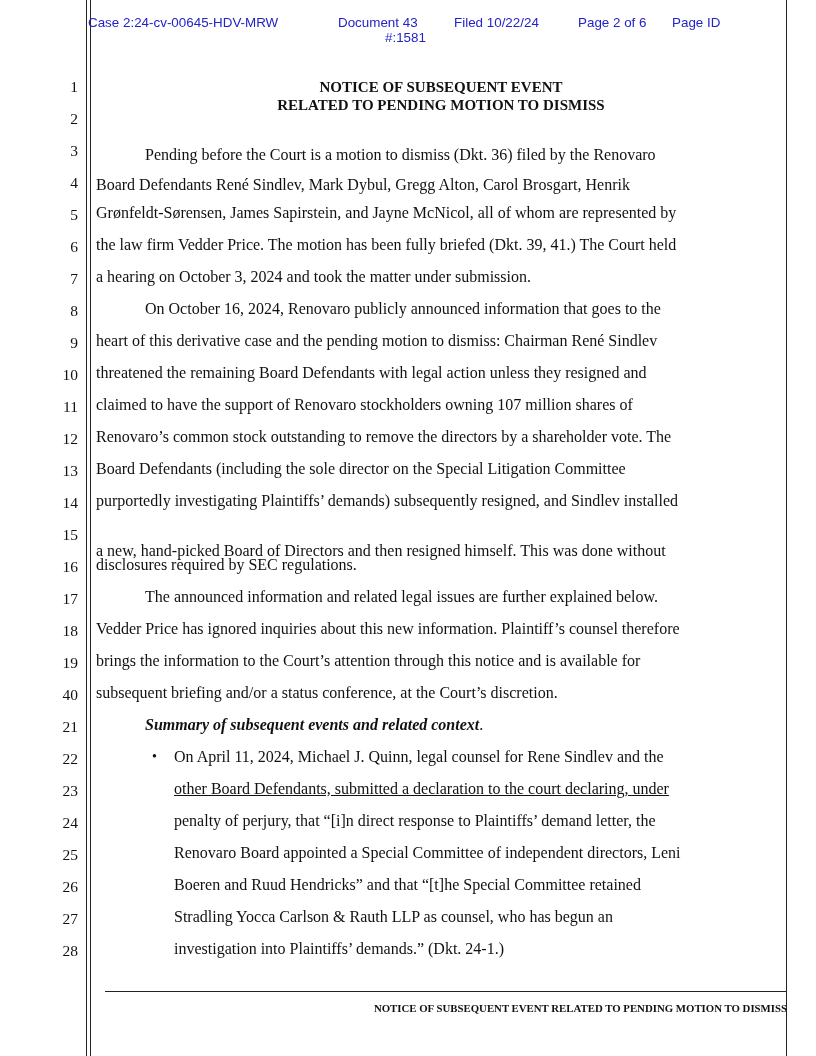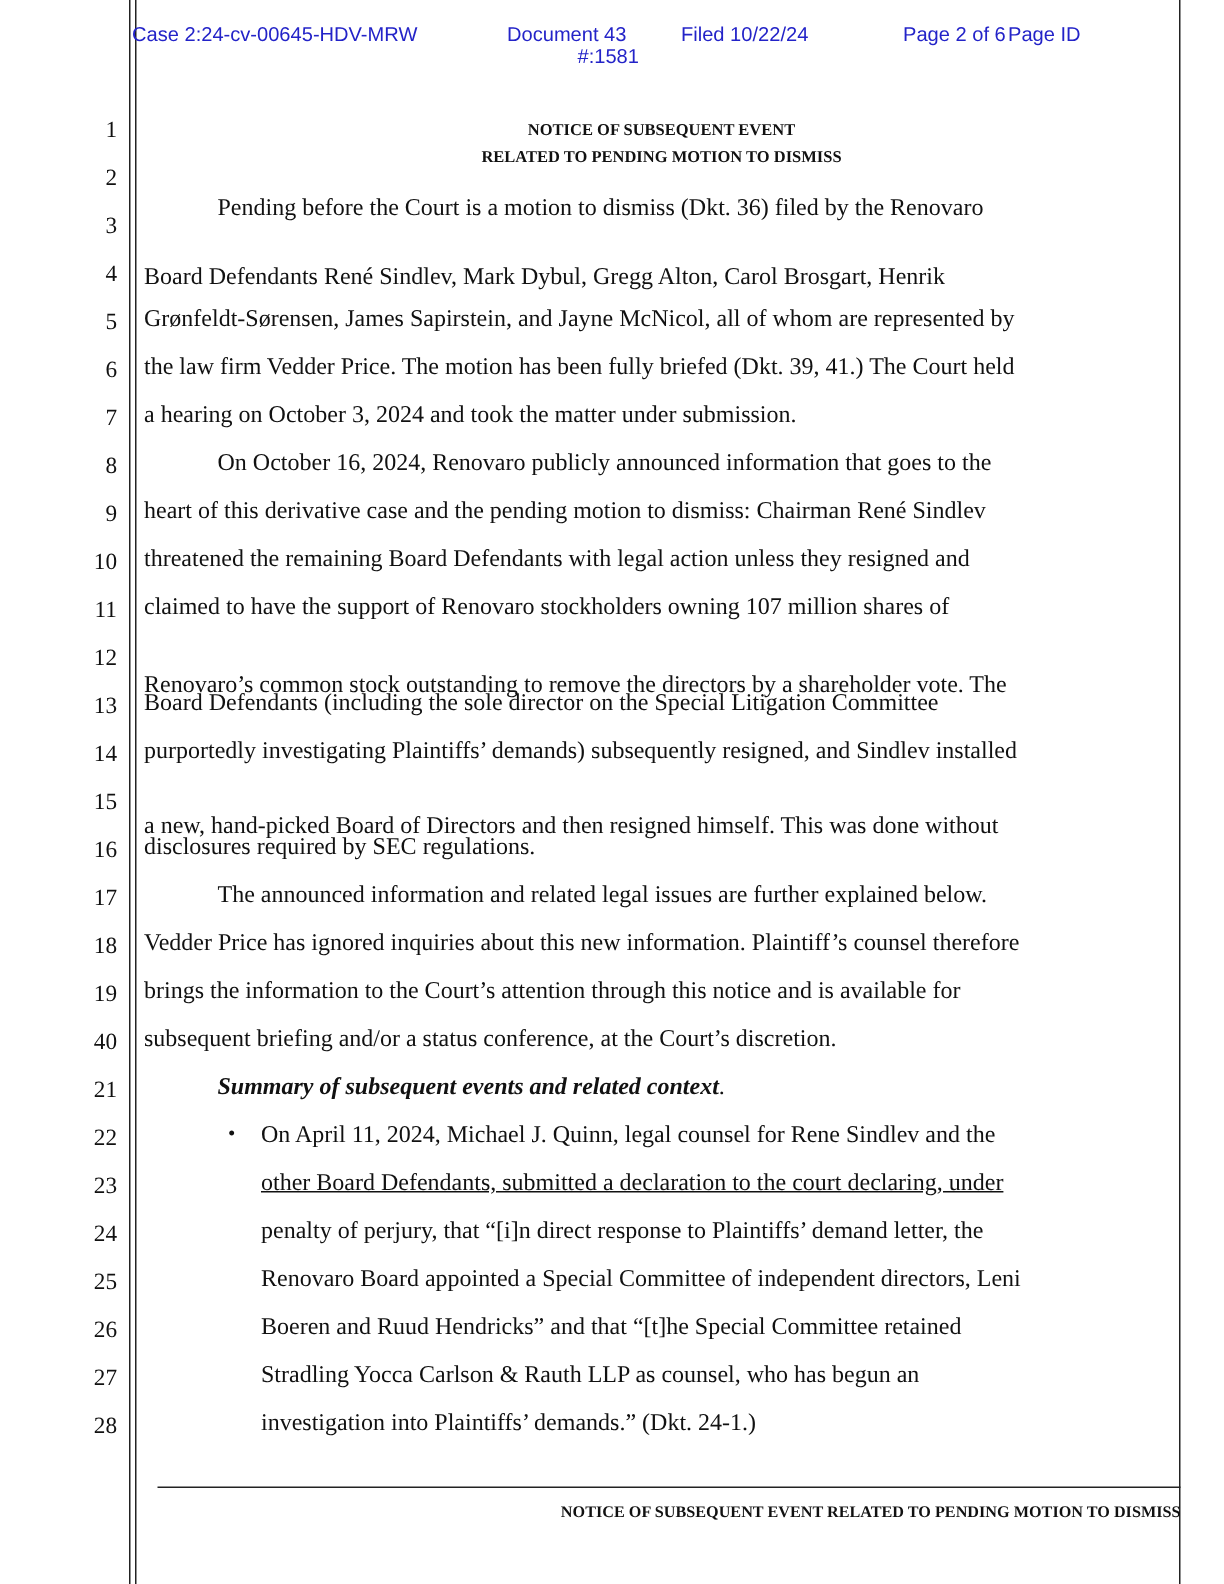--- a/index.html
+++ b/index.html
@@ -4,41 +4,41 @@
 <style>
   html, body { margin: 0; padding: 0; background: #ffffff; }
   body { width: 816px; height: 1056px; position: relative; overflow: hidden; font-family: "Liberation Serif", serif; color: #111; }
   .vline { position: absolute; top: 0; width: 1px; background: #222; }
   .vl1 { left: 86px; height: 1056px; }
   .vl2 { left: 90px; height: 1056px; }
   .vr { left: 786px; height: 1056px; }
   .header { position: absolute; top: 15px; left: 88px; width: 650px; font-family: "Liberation Sans", sans-serif; font-size: 13.4px; color: #2323c8; line-height: 15px; }
   .header span { position: absolute; white-space: nowrap; }
   .lnum { position: absolute; left: 50px; width: 28px; text-align: right; font-size: 15.5px; line-height: 20px; color: #111; }
-  .title { position: absolute; left: 96px; width: 690px; text-align: center; font-weight: bold; font-size: 11px; line-height: 18px; }
+  .title { position: absolute; left: 96px; width: 690px; text-align: center; font-weight: bold; font-size: 15px; line-height: 18px; }
   .line { position: absolute; left: 96px; white-space: nowrap; font-size: 16px; line-height: 20px; }
   .indent { left: 145px; }
   .bullet-text { left: 174px; }
   .bullet { position: absolute; left: 152px; font-size: 14px; line-height: 20px; }
   .heading-ital { font-weight: bold; font-style: italic; }
   .footer-rule { position: absolute; left: 105px; width: 682px; top: 991px; height: 1px; background: #222; }
   .footer { position: absolute; top: 1001px; left: 105px; width: 682px; text-align: right; font-size: 10.8px; line-height: 14px; font-weight: bold; }
 </style>
 </head>
 <body>
 
 <div class="vline vl1"></div>
 <div class="vline vl2"></div>
 <div class="vline vr"></div>
 
 <div class="header">
   <span style="left:0px;top:0px;">Case 2:24-cv-00645-HDV-MRW</span>
   <span style="left:250px;top:0px;">Document 43</span>
   <span style="left:366px;top:0px;">Filed 10/22/24</span>
-  <span style="left:514px;top:0px;">Page 2 of 6</span>
+  <span style="left:490px;top:0px;">Page 2 of 6</span>
   <span style="left:584px;top:0px;">Page ID</span>
   <span style="left:297px;top:15px;">#:1581</span>
 </div>
 
 <div id="lnums">
     <div class="lnum" style="top: 77px;">1</div>
     <div class="lnum" style="top: 109px;">2</div>
     <div class="lnum" style="top: 141px;">3</div>
     <div class="lnum" style="top: 173px;">4</div>
     <div class="lnum" style="top: 205px;">5</div>
@@ -64,30 +64,30 @@
     <div class="lnum" style="top: 845px;">25</div>
     <div class="lnum" style="top: 877px;">26</div>
     <div class="lnum" style="top: 909px;">27</div>
     <div class="lnum" style="top: 941px;">28</div>
   </div>
 
 <div class="title" style="top:78px;">NOTICE OF SUBSEQUENT EVENT</div>
 <div class="title" style="top:96px;">RELATED TO PENDING MOTION TO DISMISS</div>
 
 <div>
-  <div class="line indent" style="top:129px;text-align:right;">Pending before the Court is a motion to dismiss (Dkt. 36) filed by the Renovaro</div>
+  <div class="line indent" style="top:145px;text-align:right;">Pending before the Court is a motion to dismiss (Dkt. 36) filed by the Renovaro</div>
   <div class="line" style="top:175px;">Board Defendants René Sindlev, Mark Dybul, Gregg Alton, Carol Brosgart, Henrik</div>
   <div class="line" style="top:203px;">Grønfeldt-Sørensen, James Sapirstein, and Jayne McNicol, all of whom are represented by</div>
   <div class="line" style="top:235px;">the law firm Vedder Price. The motion has been fully briefed (Dkt. 39, 41.) The Court held</div>
   <div class="line" style="top:267px;">a hearing on October 3, 2024 and took the matter under submission.</div>
   <div class="line indent" style="top:299px;">On October 16, 2024, Renovaro publicly announced information that goes to the</div>
   <div class="line" style="top:331px;">heart of this derivative case and the pending motion to dismiss: Chairman René Sindlev</div>
   <div class="line" style="top:363px;">threatened the remaining Board Defendants with legal action unless they resigned and</div>
   <div class="line" style="top:395px;">claimed to have the support of Renovaro stockholders owning 107 million shares of</div>
-  <div class="line" style="top:447px;">Renovaro’s common stock outstanding to remove the directors by a shareholder vote. The</div>
+  <div class="line" style="top:427px;">Renovaro’s common stock outstanding to remove the directors by a shareholder vote. The</div>
   <div class="line" style="top:459px;">Board Defendants (including the sole director on the Special Litigation Committee</div>
   <div class="line" style="top:491px;">purportedly investigating Plaintiffs’ demands) subsequently resigned, and Sindlev installed</div>
   <div class="line" style="top:541px;">a new, hand-picked Board of Directors and then resigned himself. This was done without</div>
   <div class="line" style="top:555px;">disclosures required by SEC regulations.</div>
   <div class="line indent" style="top:587px;">The announced information and related legal issues are further explained below.</div>
   <div class="line" style="top:619px;">Vedder Price has ignored inquiries about this new information. Plaintiff’s counsel therefore</div>
   <div class="line" style="top:651px;">brings the information to the Court’s attention through this notice and is available for</div>
   <div class="line" style="top:683px;">subsequent briefing and/or a status conference, at the Court’s discretion.</div>
 
   <div class="line indent" style="top:715px;"><span class="heading-ital">Summary of subsequent events and related context</span><span>.</span></div>

